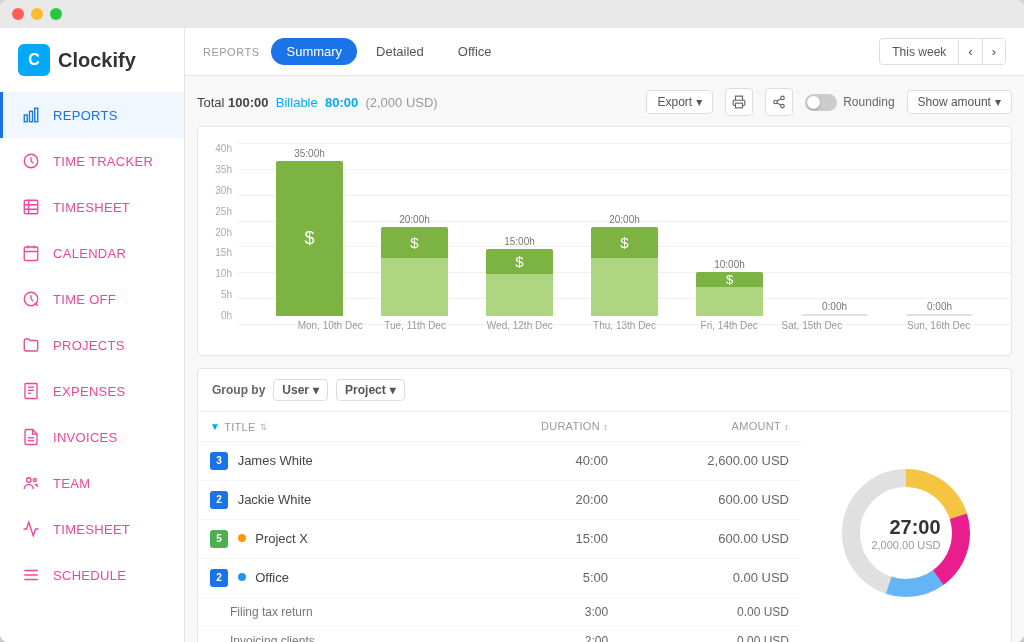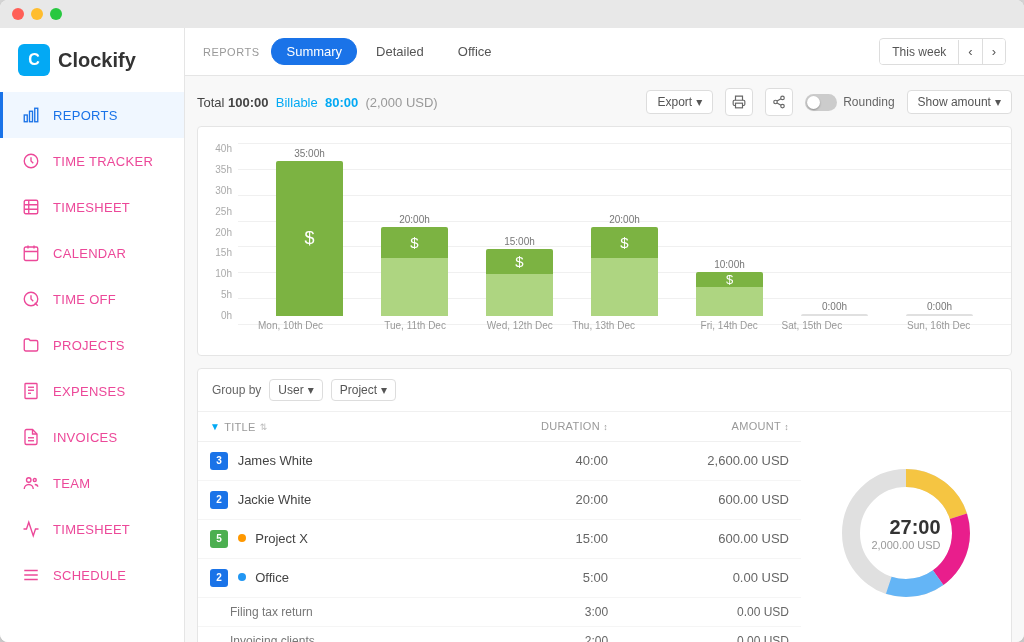--- a/index.html
+++ b/index.html
@@ -260,20 +260,21 @@
       overflow: hidden;
     }
     .table-toolbar {
       padding: 10px 14px;
       border-bottom: 1px solid #f0f0f0;
       display: flex;
       align-items: center;
       gap: 8px;
       font-size: 12px;
       color: #666;
+      font-weight: bold;
     }
     .group-btn {
       display: flex; align-items: center; gap: 4px;
       border: 1px solid #ddd;
       border-radius: 4px;
       padding: 3px 8px;
       cursor: pointer;
       background: #fff;
       font-size: 12px;
       color: #555;
@@ -639,24 +640,24 @@
                 <div style="width:65%; height:2px; background:#e0e0e0; border-radius:2px 2px 0 0;"></div>
               </div>
 
               <div style="flex:1; display:flex; flex-direction:column; align-items:center;">
                 <span style="font-size:10px;color:#777;margin-bottom:2px;">0:00h</span>
                 <div style="width:65%; height:2px; background:#e0e0e0; border-radius:2px 2px 0 0;"></div>
               </div>
             </div>
 
             <div style="display:flex; padding:0 4px; margin-top:4px;">
-              <div style="flex:1;text-align:left;font-size:10px;color:#999;">Mon, 10th Dec</div>
+              <div style="flex:1;text-align:right;font-size:10px;color:#999;">Mon, 10th Dec</div>
               <div style="flex:1;text-align:center;font-size:10px;color:#999;">Tue, 11th Dec</div>
               <div style="flex:1;text-align:center;font-size:10px;color:#999;">Wed, 12th Dec</div>
-              <div style="flex:1;font-size:10px;color:#999;">Thu, 13th Dec</div>
+              <div style="flex:1;text-align:center;font-size:10px;color:#999;">Thu, 13th Dec</div>
               <div style="flex:1;text-align:center;font-size:10px;color:#999;">Fri, 14th Dec</div>
               <div style="flex:1;font-size:10px;color:#999;">Sat, 15th Dec</div>
               <div style="flex:1;text-align:center;font-size:10px;color:#999;">Sun, 16th Dec</div>
             </div>
           </div>
         </div>
 
         <div class="table-section">
           <div class="table-toolbar">
             <span>Group by</span>

